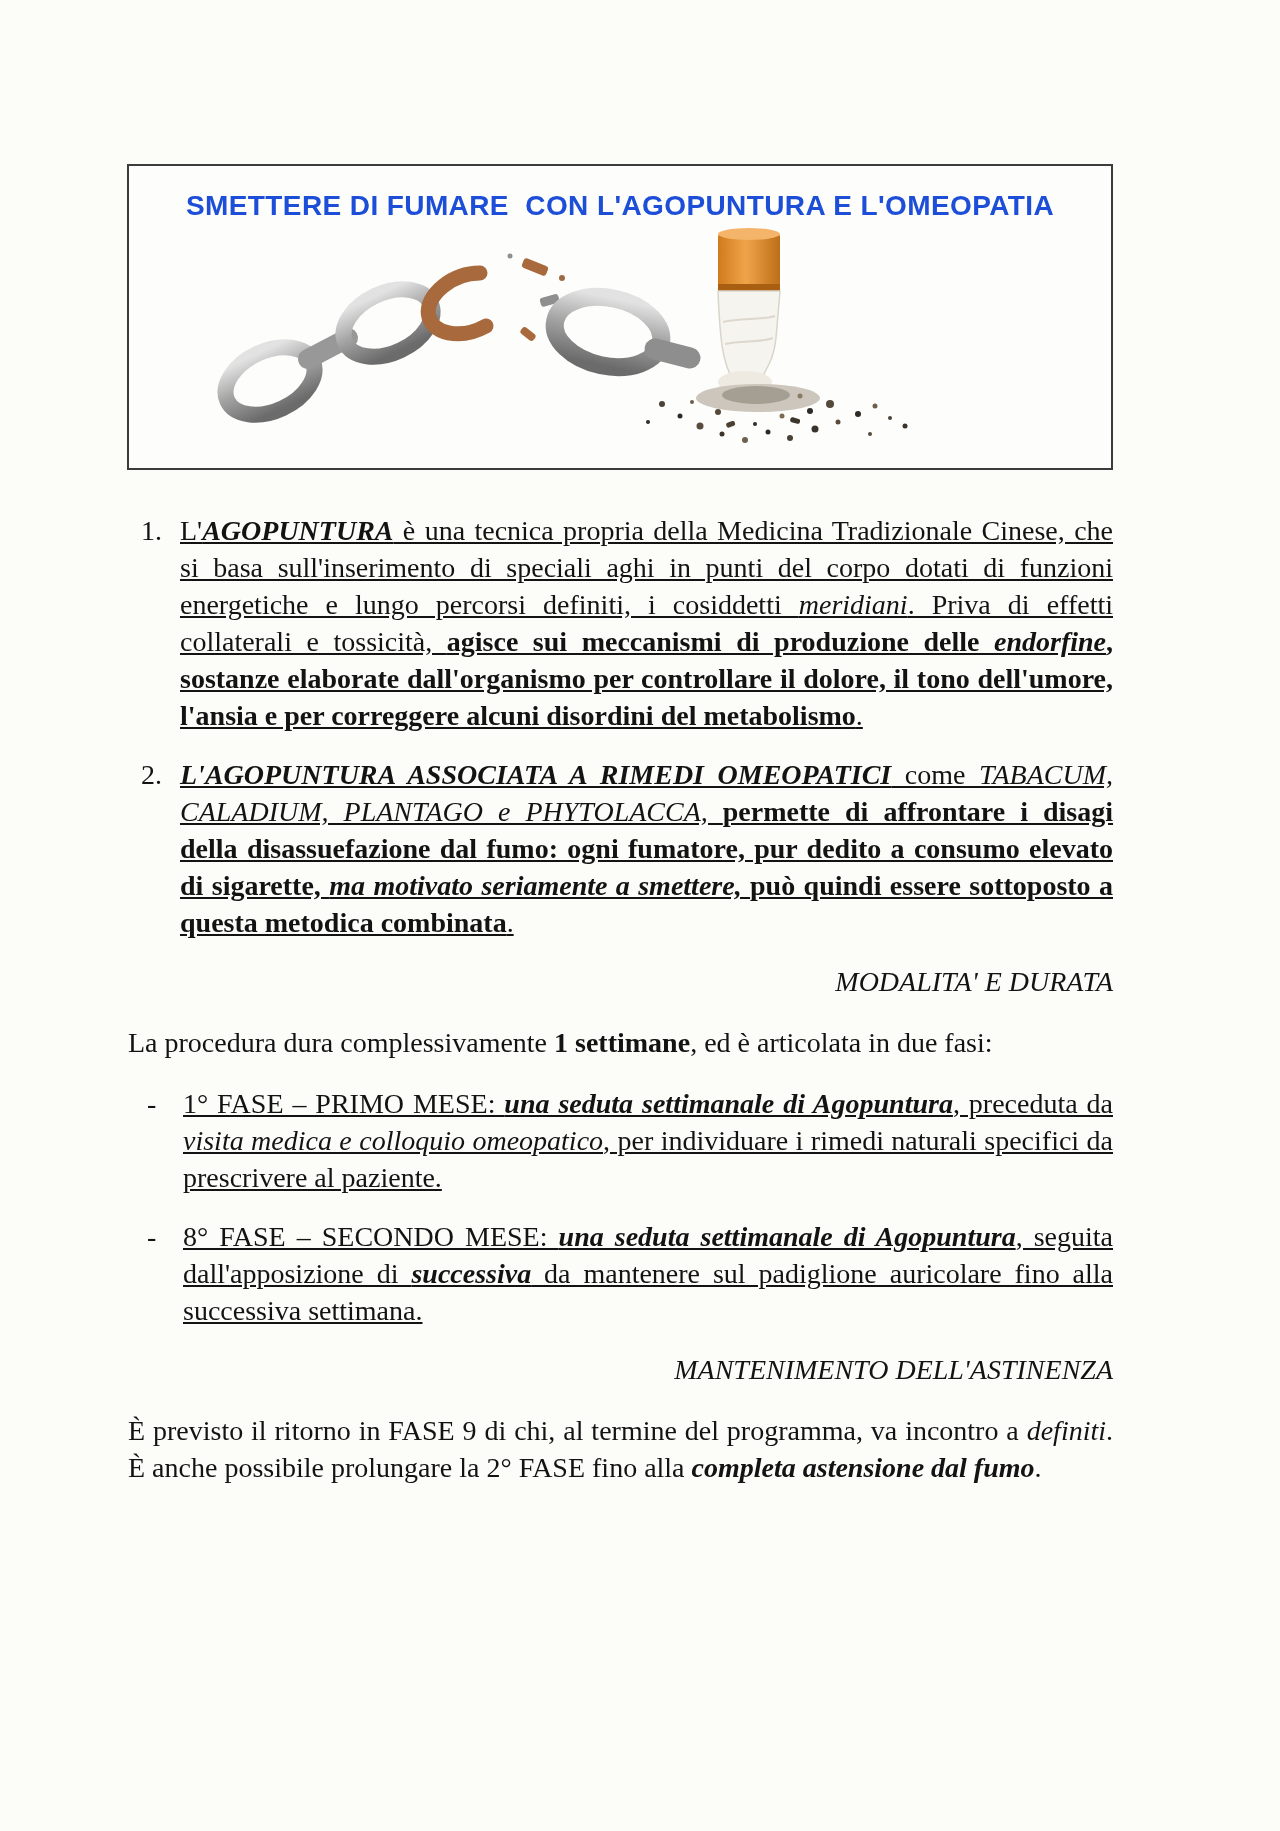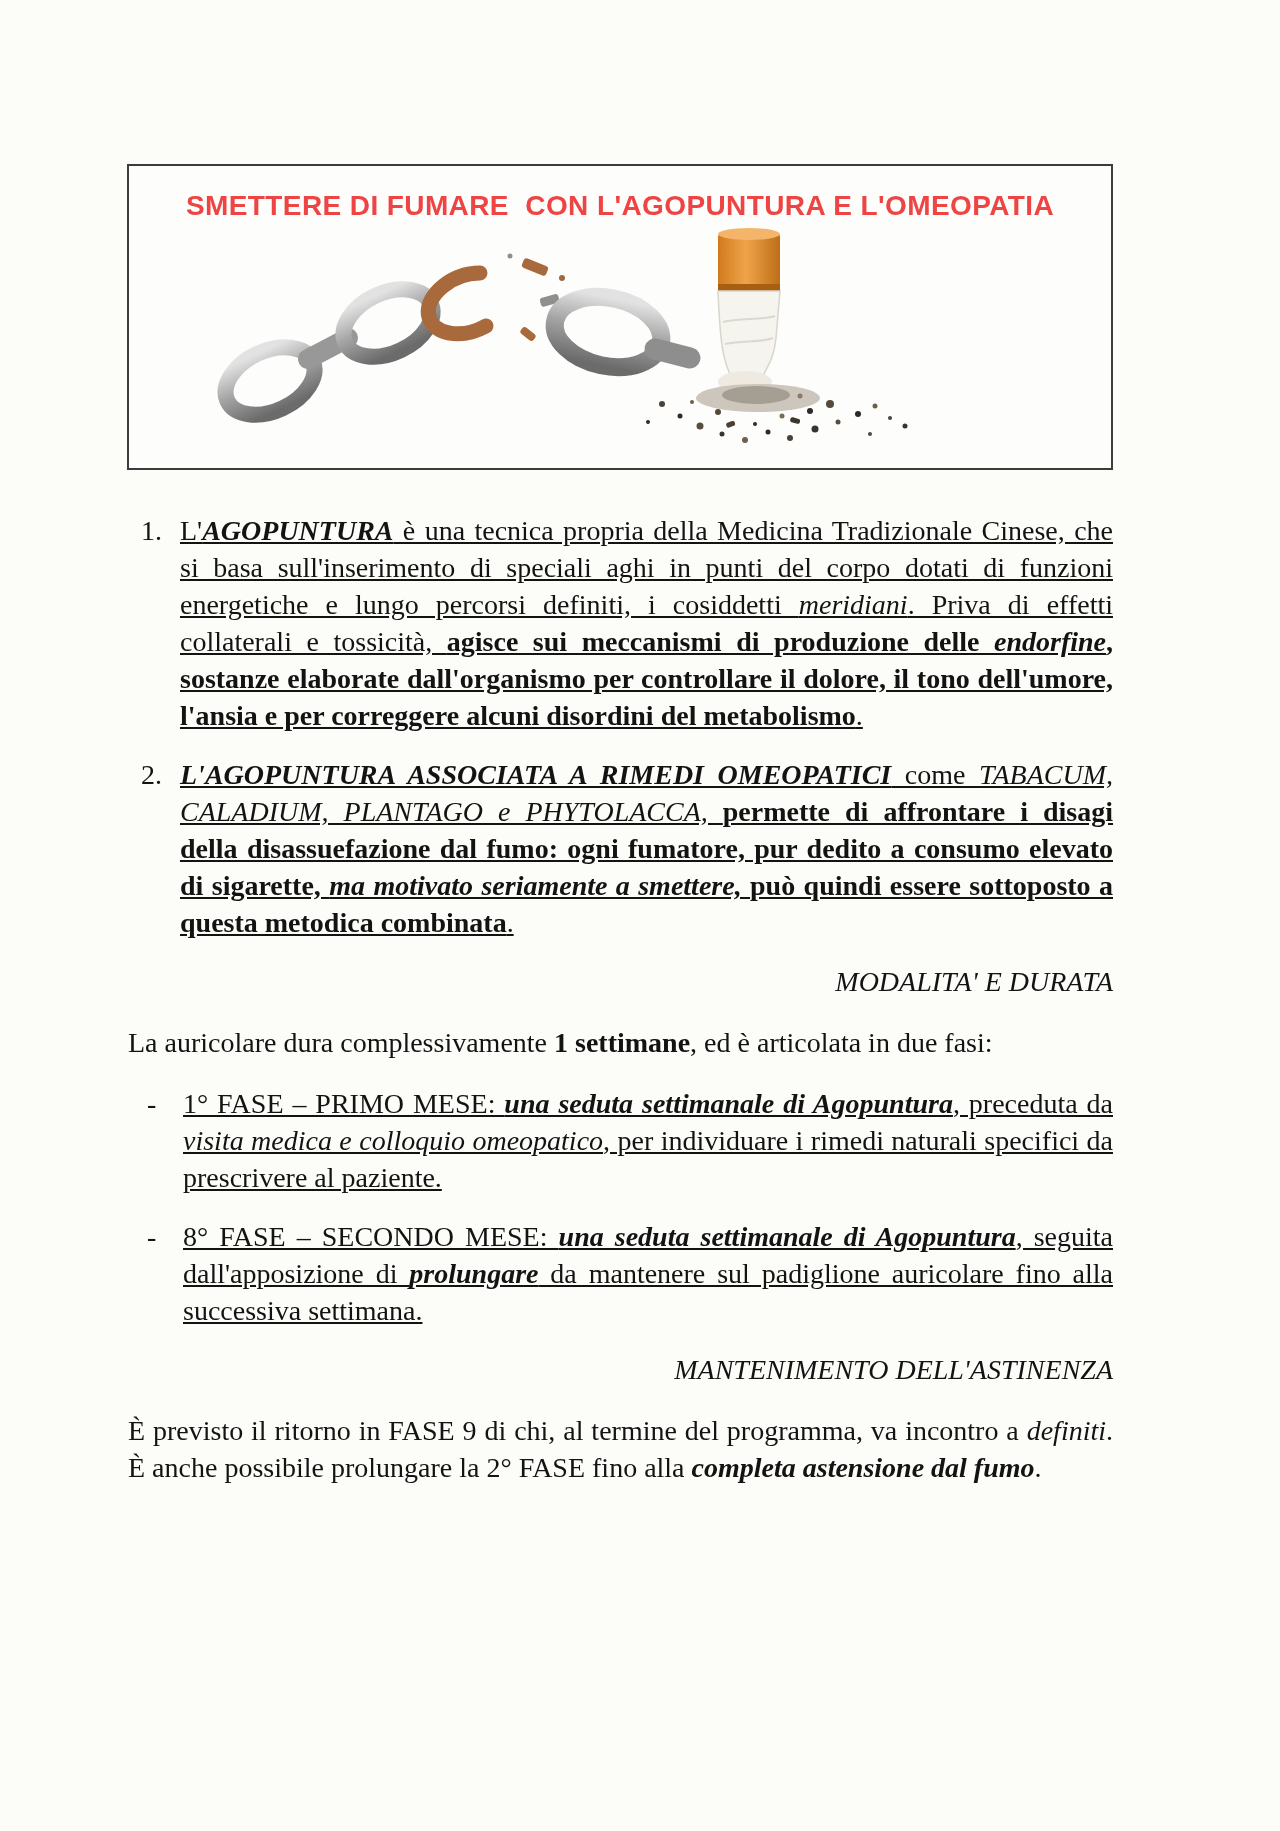--- a/index.html
+++ b/index.html
@@ -18,21 +18,21 @@
     box-sizing: border-box;
     background: #fdfdfb;
   }
   .title {
     margin-top: 24px;
     text-align: center;
     font-family: "Liberation Sans", sans-serif;
     font-weight: 700;
     font-size: 28px;
     letter-spacing: 0.4px;
-    color: #ef4444;
+    color: #1d4ed8;
     white-space: pre-wrap;
   }
   .photo {
     position: absolute; left: 50%; top: 60px;
     transform: translateX(-50%);
     width: 900px; height: 228px;
   }
   .content {
     position: absolute; left: 128px; top: 512px;
     width: 985px;
@@ -128,29 +128,29 @@
     <div class="itemtext"><span>L'</span><span class="b i">AGOPUNTURA</span><span> è una tecnica propria della Medicina Tradizionale Cinese, che si basa sull'inserimento di speciali aghi in punti del corpo dotati di funzioni energetiche e lungo percorsi definiti, i cosiddetti </span><span class="i">meridiani</span><span>. Priva di effetti collaterali e tossicità, </span><span class="b">agisce sui meccanismi di produzione delle </span><span class="b i">endorfine</span><span class="b">, sostanze elaborate dall'organismo per controllare il dolore, il tono dell'umore, l'ansia e per correggere alcuni disordini del metabolismo</span><span>.</span></div>
   </div>
 
   <div class="num-item">
     <span class="num">2.</span>
     <div class="itemtext"><span class="b i">L'AGOPUNTURA ASSOCIATA A RIMEDI OMEOPATICI</span><span> come </span><span class="i">TABACUM, CALADIUM, PLANTAGO e PHYTOLACCA, </span><span class="b">permette di affrontare i disagi della disassuefazione dal fumo: ogni fumatore, pur dedito a consumo elevato di sigarette, </span><span class="b i">ma motivato seriamente a smettere, </span><span class="b">può quindi essere sottoposto a questa metodica combinata</span><span>.</span></div>
   </div>
 
   <div class="heading">MODALITA' E DURATA</div>
 
-  <div class="para"><span>La auricolare dura complessivamente </span><span class="b">1 settimane</span><span>, ed è articolata in due fasi:</span></div>
+  <div class="para"><span>La procedura dura complessivamente </span><span class="b">1 settimane</span><span>, ed è articolata in due fasi:</span></div>
 
   <div class="dash-item">
     <span class="marker">-</span>
     <div class="itemtext"><span>1° FASE – PRIMO MESE: </span><span class="b i">una seduta settimanale di Agopuntura</span><span>, preceduta da </span><span class="i">visita medica e colloquio omeopatico</span><span>, per individuare i rimedi naturali specifici da prescrivere al paziente.</span></div>
   </div>
 
   <div class="dash-item">
     <span class="marker">-</span>
-    <div class="itemtext"><span>8° FASE – SECONDO MESE: </span><span class="b i">una seduta settimanale di Agopuntura</span><span>, seguita dall'apposizione di </span><span class="b i">prolungare</span><span> da mantenere sul padiglione auricolare fino alla successiva settimana.</span></div>
+    <div class="itemtext"><span>8° FASE – SECONDO MESE: </span><span class="b i">una seduta settimanale di Agopuntura</span><span>, seguita dall'apposizione di </span><span class="b i">successiva</span><span> da mantenere sul padiglione auricolare fino alla successiva settimana.</span></div>
   </div>
 
   <div class="heading">MANTENIMENTO DELL'ASTINENZA</div>
 
   <div class="para"><span>È previsto il ritorno in FASE 9 di chi, al termine del programma, va incontro a </span><span class="i">definiti</span><span>. È anche possibile prolungare la 2° FASE fino alla </span><span class="b i">completa astensione dal fumo</span><span>.</span></div>
 
 </div>
 
 </body></html>

